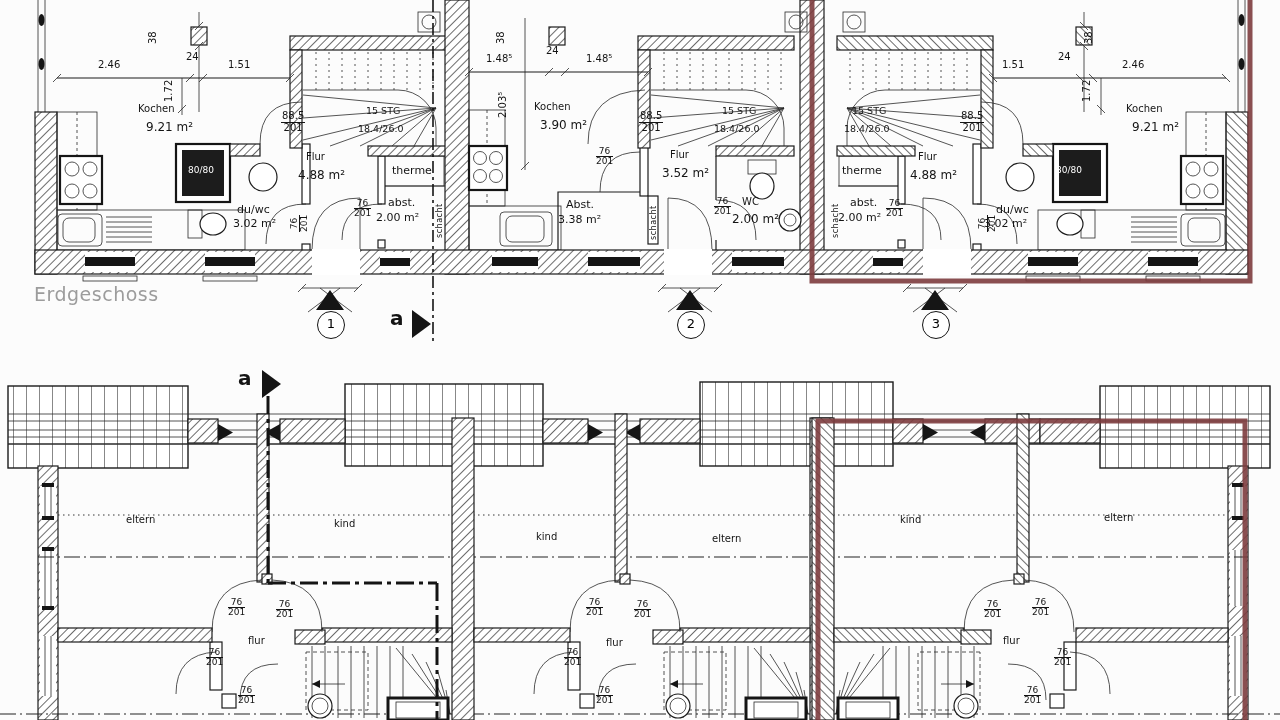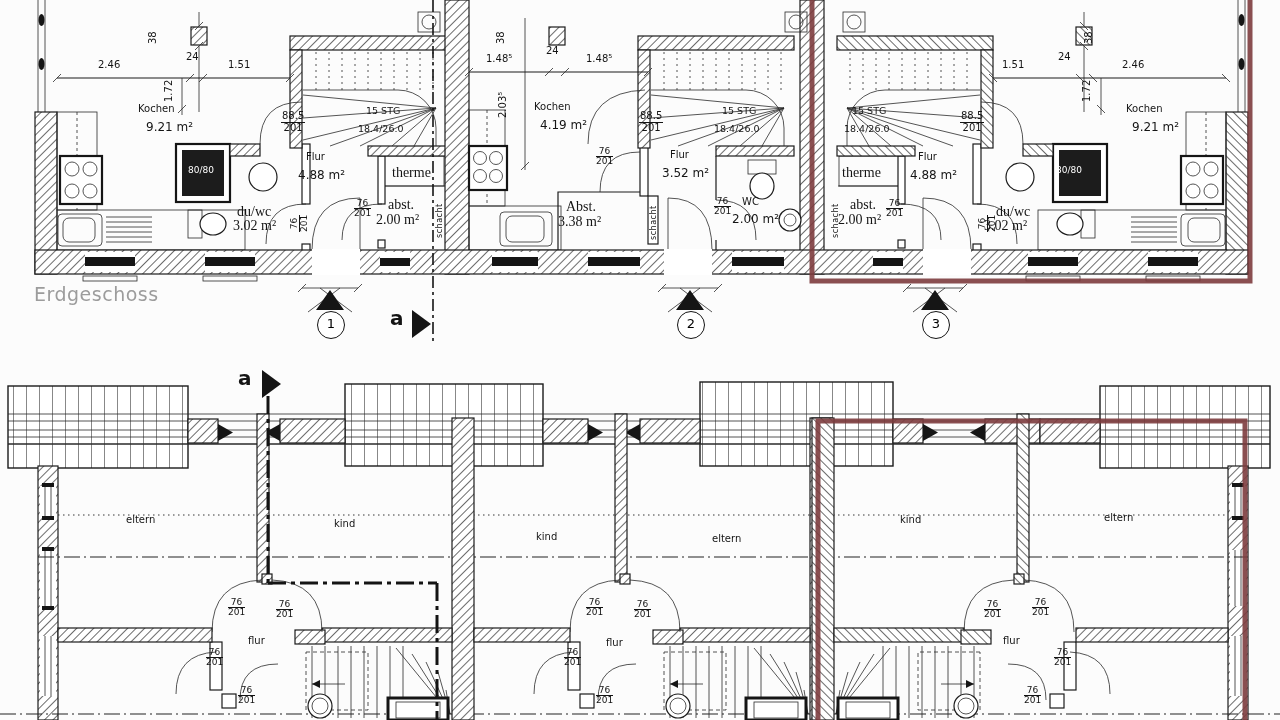--- a/index.html
+++ b/index.html
@@ -6,21 +6,21 @@
   #stage{position:relative;width:1280px;height:720px;background:#fcfcfc;overflow:hidden;
          font-family:"DejaVu Sans",sans-serif;}
   svg{position:absolute;left:0;top:0;}
   .w{fill:url(#h);stroke:#1b1b1b;stroke-width:1.2;}
   .bal{fill:url(#v);stroke:#1b1b1b;stroke-width:1.4;}
   .ln{fill:none;stroke:#1b1b1b;stroke-width:1.2;}
   .tn{fill:none;stroke:#2a2a2a;stroke-width:0.8;}
   .fx{fill:#fff;stroke:#1b1b1b;stroke-width:1.2;}
   .blk{fill:#151515;stroke:none;}
   .lb{position:absolute;color:#141414;white-space:nowrap;line-height:1.08;z-index:5;}
-  .s13{font-size:10px;text-align:center;} .s12{font-size:12px;} .s11{font-size:14px;font-family:Liberation Serif, serif;}
+  .s13{font-size:10px;text-align:center;} .s12{font-size:12px;} .s11{font-size:11px;}
   .s9{font-size:9.5px;}
   .frac{font-size:9px;text-align:center;line-height:1.05;}
   .frac .n{display:block;border-bottom:1px solid #141414;padding:0 1px;}
   .fw{font-size:10px;}
   .rot{transform:rotate(-90deg);transform-origin:0 0;}
   .rots{font-size:8px;letter-spacing:.5px;}
   .wht{color:#fff;font-size:9px;z-index:6;}
   .dim{font-size:10px;}
   .title{color:#9c9c9c;font-size:19px;letter-spacing:.5px;}
   .aletter{font-size:20px;font-weight:bold;}
@@ -364,21 +364,21 @@
 <div class="lb frac" style="left:354px;top:199px"><span class="n">76</span><span>201</span></div>
 <div class="lb frac rot" style="left:290px;top:232px"><span class="n">76</span><span>201</span></div>
 <div class="lb rot rots" style="left:436px;top:238px">schacht</div>
 <div class="lb dim" style="left:98px;top:60px">2.46</div>
 <div class="lb dim" style="left:186px;top:52px">24</div>
 <div class="lb dim" style="left:228px;top:60px">1.51</div>
 <div class="lb dim rot" style="left:164px;top:102px">1.72</div>
 <div class="lb dim rot" style="left:148px;top:44px">38</div>
 
 <div class="lb s13" style="left:534px;top:102px">Kochen</div>
-<div class="lb s12" style="left:540px;top:119px">4.19 m²</div>
+<div class="lb s12" style="left:540px;top:119px">3.90 m²</div>
 <div class="lb s11" style="left:566px;top:199px">Abst.</div>
 <div class="lb s11" style="left:558px;top:214px">3.38 m²</div>
 <div class="lb s13" style="left:670px;top:150px">Flur</div>
 <div class="lb s12" style="left:662px;top:167px">3.52 m²</div>
 <div class="lb s13" style="left:742px;top:197px">WC</div>
 <div class="lb s12" style="left:732px;top:213px">2.00 m²</div>
 <div class="lb s9" style="left:722px;top:106px">15 STG</div>
 <div class="lb s9" style="left:714px;top:124px">18.4/26.0</div>
 <div class="lb frac fw" style="left:639px;top:111px"><span class="n">88.5</span><span>201</span></div>
 <div class="lb frac" style="left:596px;top:147px"><span class="n">76</span><span>201</span></div>

